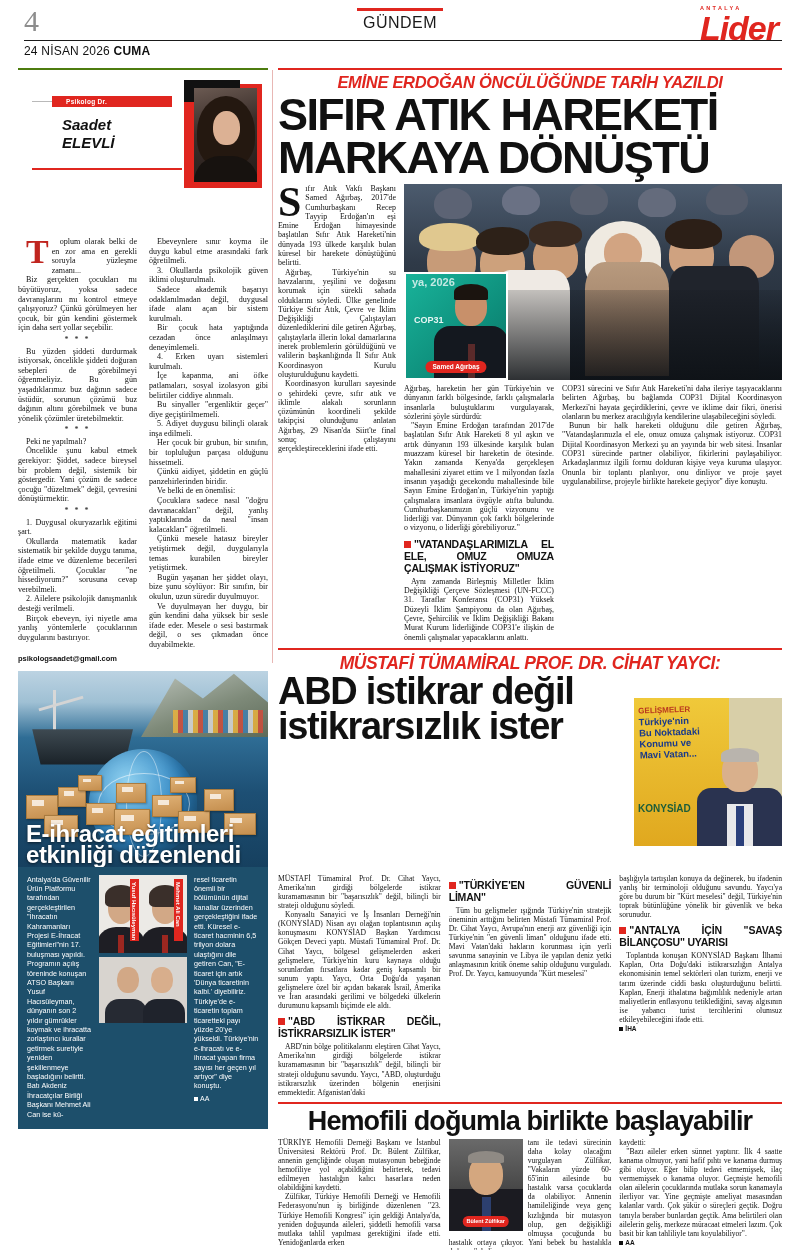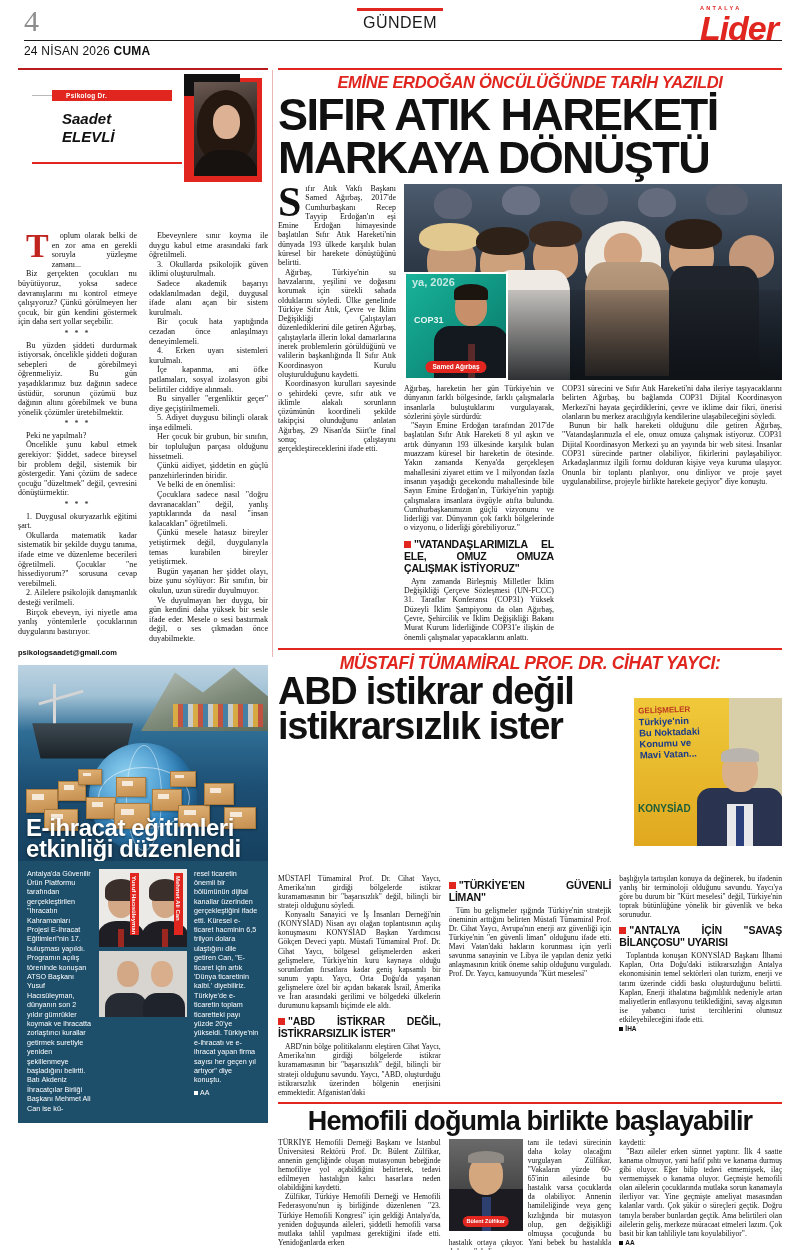--- a/index.html
+++ b/index.html
@@ -50,21 +50,21 @@
     font-weight: bold; font-style: italic;
     font-size: 34px; color: #e0261f; line-height: .95; letter-spacing: -1px;
   }
 
   
   .body-grid { display: flex; gap: 10px; margin-top: 6px; }
   .col-left { width: 250px; flex: 0 0 250px; position: relative; }
   .col-right { flex: 1; position: relative; }
 
   
-  .colbox { border-top: 2px solid #b91c1c; padding-top: 6px; position: relative; }
+  .colbox { border-top: 2px solid #4d7c0f; padding-top: 12px; position: relative; }
   .colbox::after {
     content: ""; position: absolute; right: -5px; top: 0; bottom: 0;
     border-right: 1px solid #e8b7b4;
   }
   .author-head { position: relative; height: 112px; }
   .author-tagbar {
     position: absolute; left: 34px; top: 14px; width: 120px; height: 11px;
     background: #e0261f;
   }
   .author-tag {

